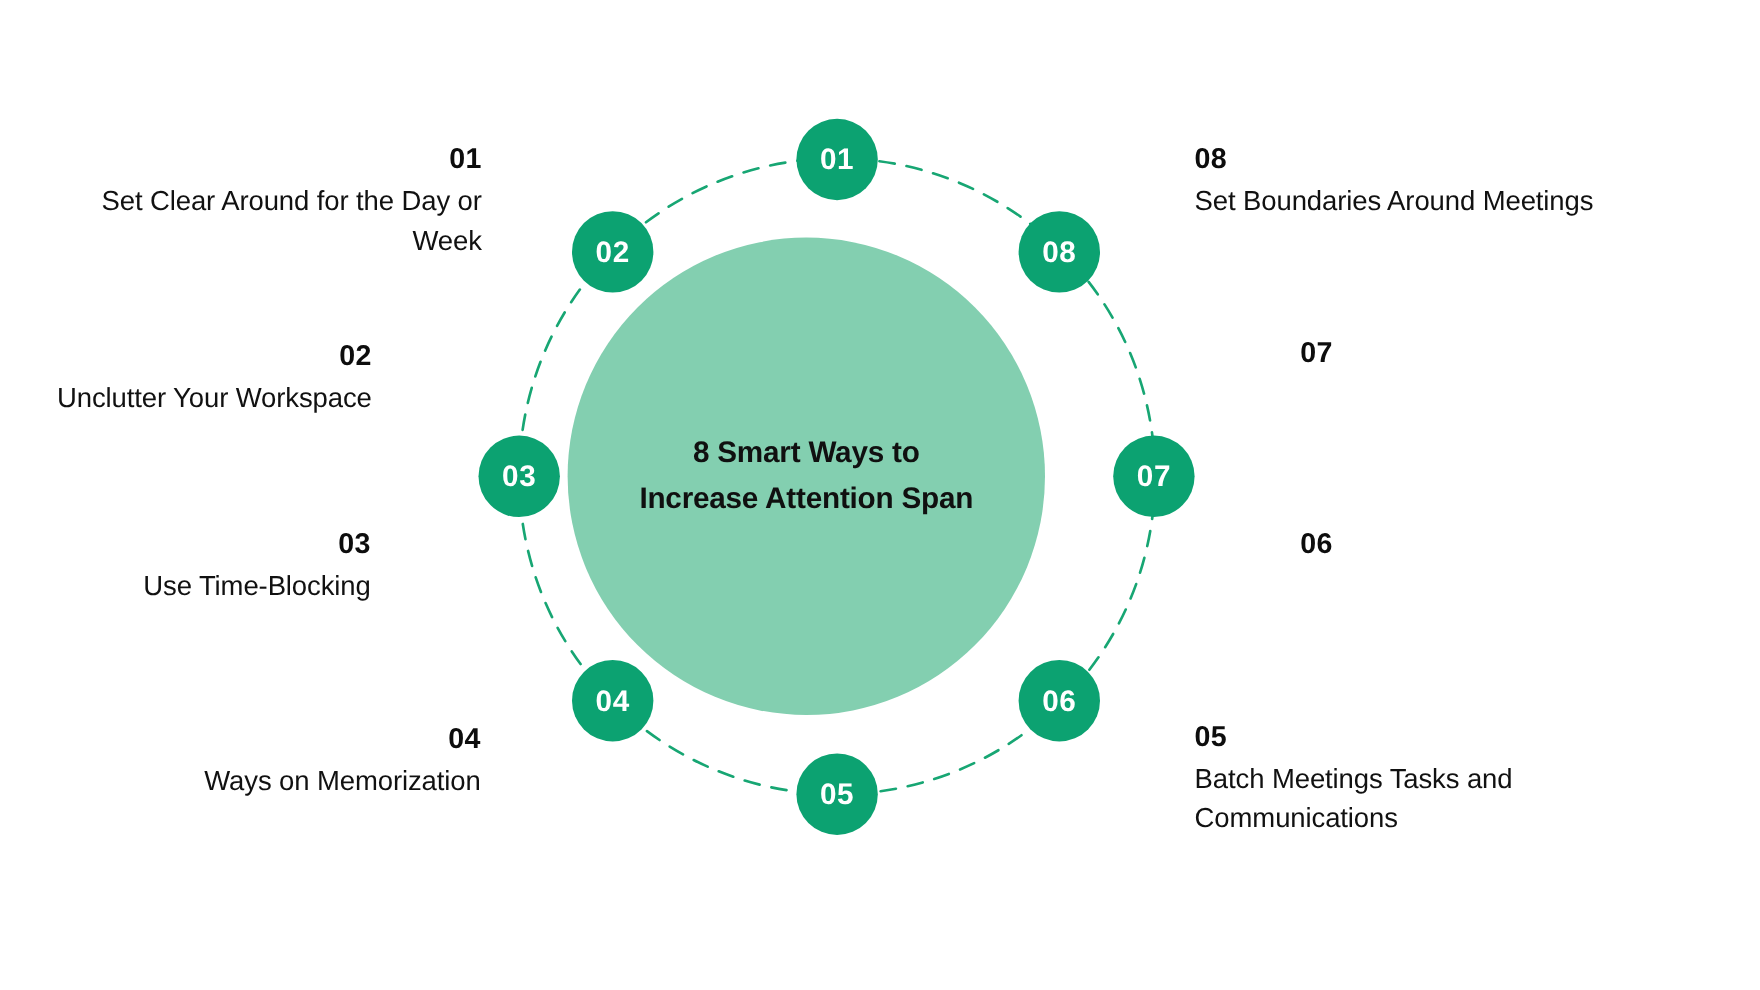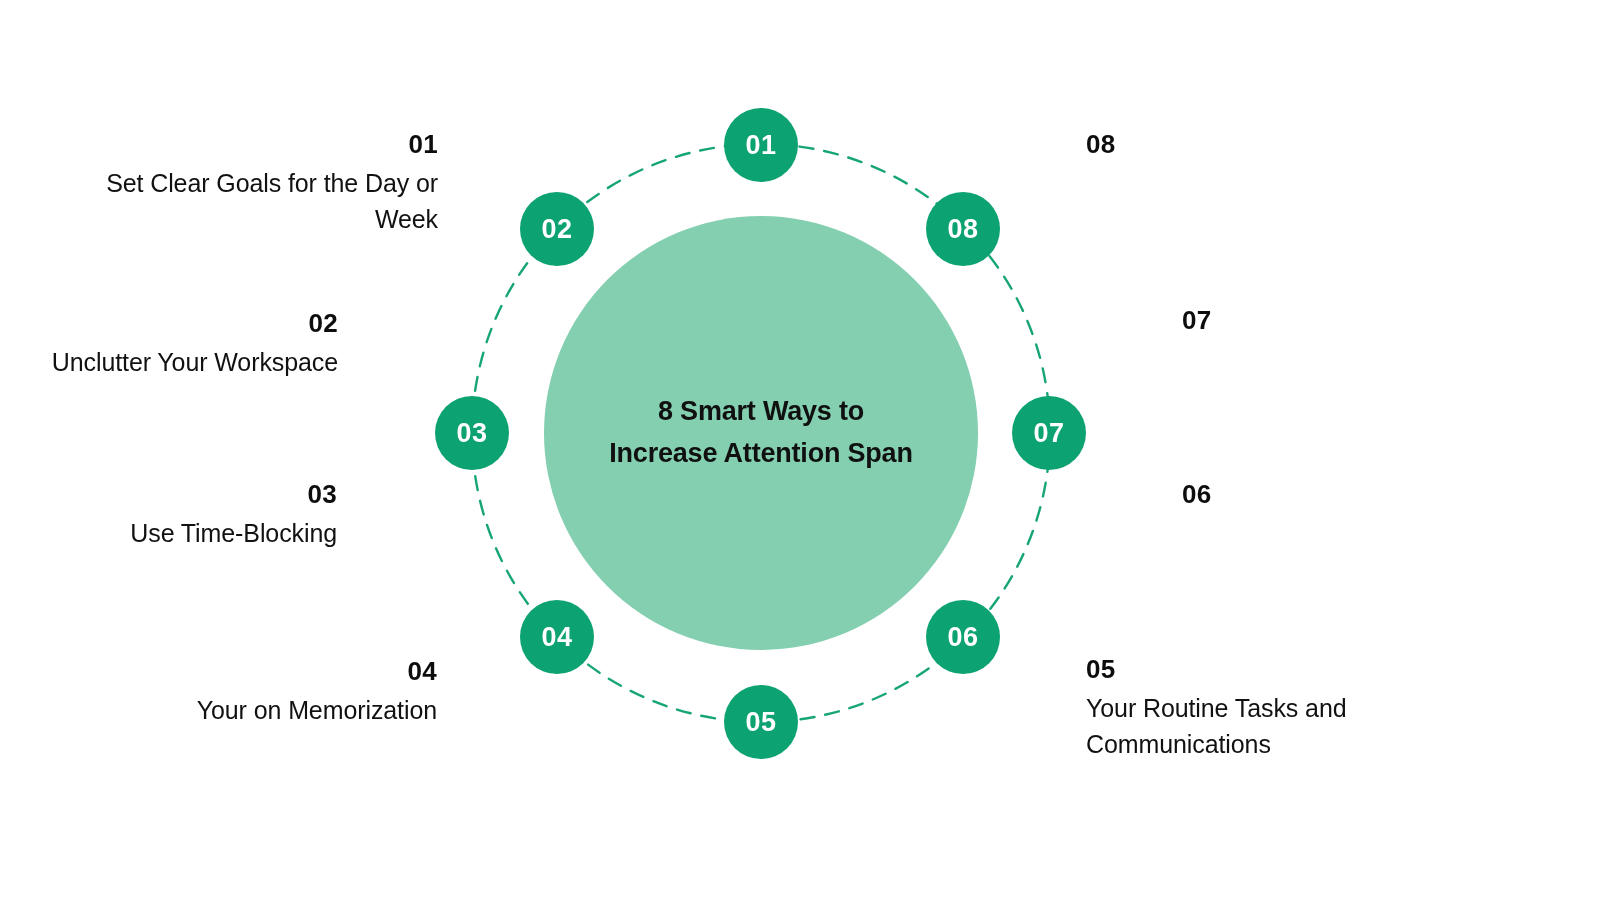--- a/index.html
+++ b/index.html
@@ -26,21 +26,21 @@
     left: 0;
     top: 0;
     width: 1600px;
     height: 900px;
     pointer-events: none;
   }
 
   
   .hub {
     position: absolute;
-    left: 544px;
+    left: 516px;
     top: 216px;
     width: 434px;
     height: 434px;
     border-radius: 50%;
     background: #83CFB0;
     display: flex;
     align-items: center;
     justify-content: center;
   }
   .hub-title {
@@ -109,48 +109,49 @@
   <div class="badge" style="left:520px; top:192px;">02</div>
   <div class="badge" style="left:435px; top:396px;">03</div>
   <div class="badge" style="left:520px; top:600px;">04</div>
   <div class="badge" style="left:724px; top:685px;">05</div>
   <div class="badge" style="left:926px; top:600px;">06</div>
   <div class="badge" style="left:1012px; top:396px;">07</div>
   <div class="badge" style="left:926px; top:192px;">08</div>
 
   <div class="item left" style="left:38px; top:128px;">
     <div class="num">01</div>
-    <div class="txt">Set Clear Goals for the Day or Week</div>
+    <div class="txt">Set Clear Around for the Day or Week</div>
   </div>
 
   <div class="item left" style="left:-62px; top:307px;">
     <div class="num">02</div>
     <div class="txt">Unclutter Your Workspace</div>
   </div>
 
   <div class="item left" style="left:-63px; top:478px;">
     <div class="num">03</div>
     <div class="txt">Use Time-Blocking</div>
   </div>
 
   <div class="item left" style="left:37px; top:655px;">
     <div class="num">04</div>
-    <div class="txt">Your on Memorization</div>
+    <div class="txt">Ways on Memorization</div>
   </div>
 
   <div class="item right" style="left:1086px; top:653px;">
     <div class="num">05</div>
-    <div class="txt">Your Routine Tasks and Communications</div>
+    <div class="txt">Batch Meetings Tasks and Communications</div>
   </div>
 
   <div class="item right" style="left:1182px; top:478px;">
     <div class="num">06</div>
   </div>
 
   <div class="item right" style="left:1182px; top:304px;">
     <div class="num">07</div>
   </div>
 
   <div class="item right" style="left:1086px; top:128px;">
     <div class="num">08</div>
+    <div class="txt">Set Boundaries Around Meetings</div>
   </div>
 
 </div>
 
 </body></html>

